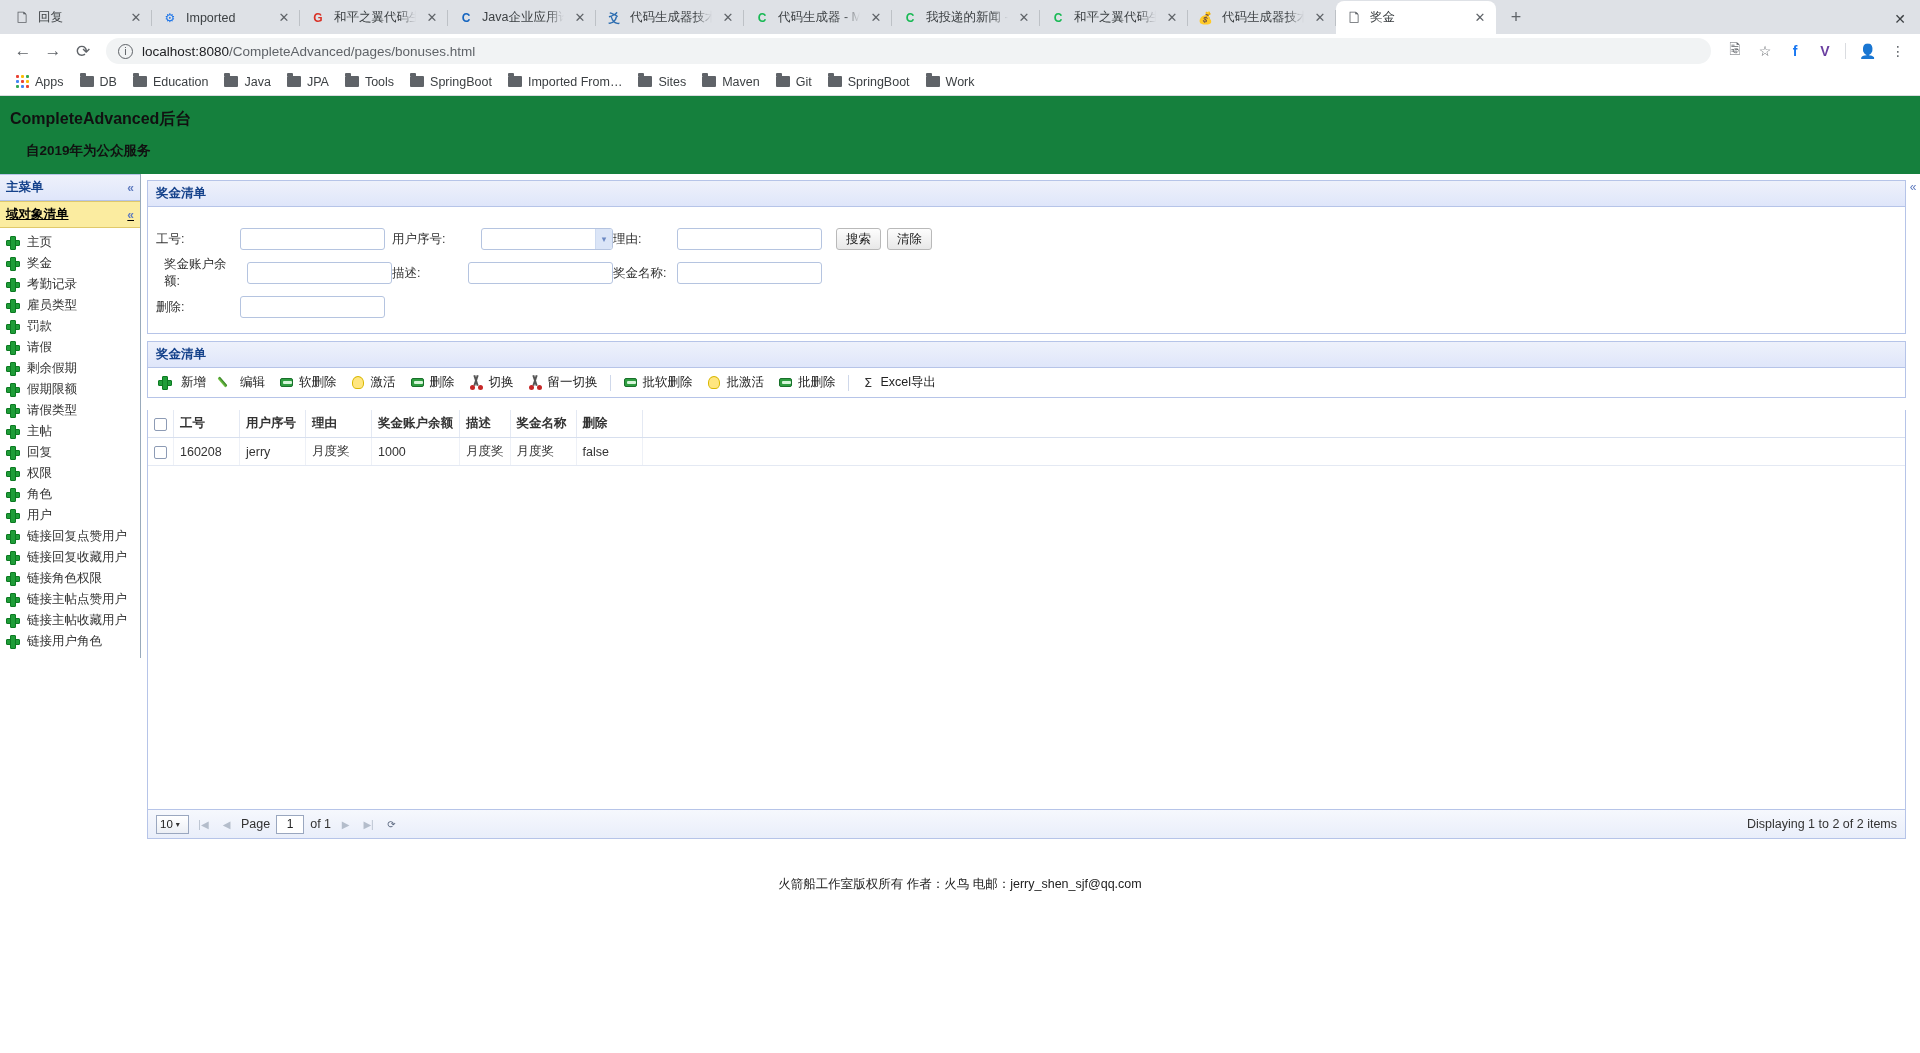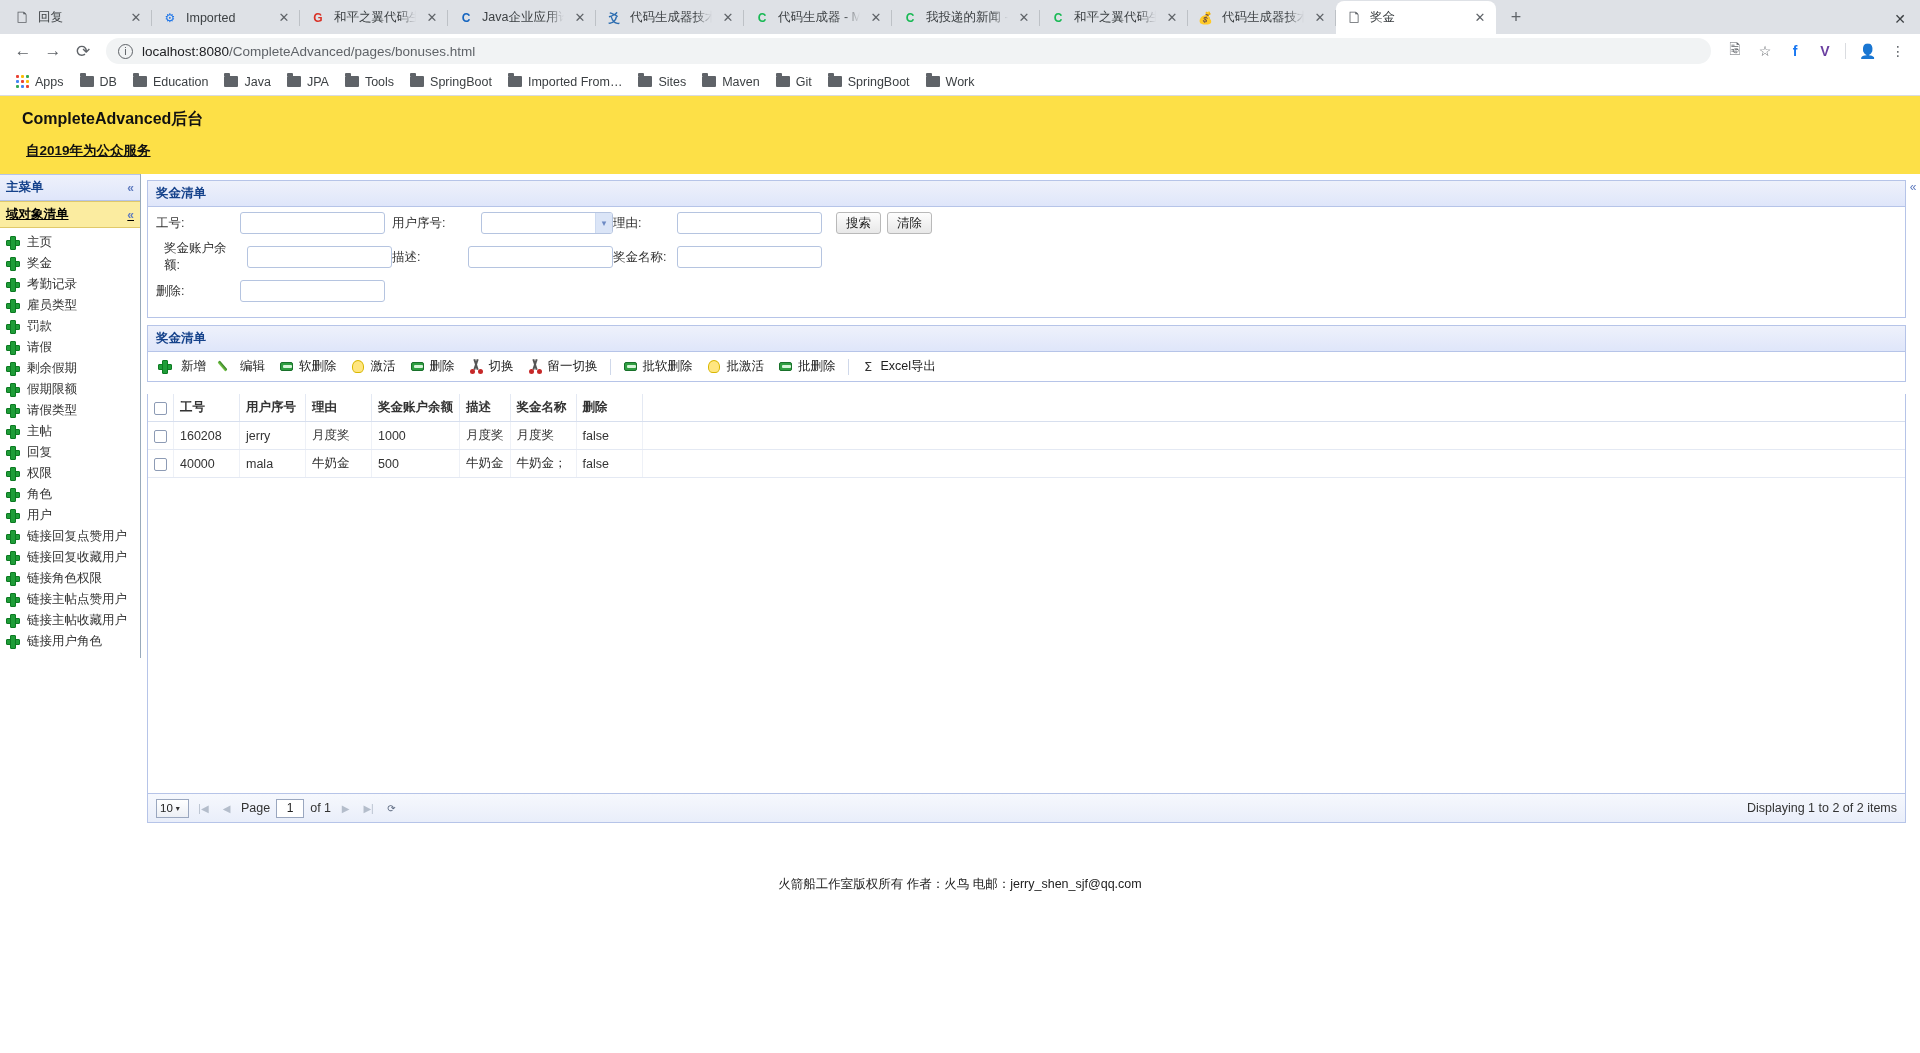--- a/index.html
+++ b/index.html
@@ -58,23 +58,23 @@
   .bm-ico { margin-right:6px; display:inline-flex; }
   .folder {
     width:14px; height:11px; background:#5f6368; border-radius:1px; position:relative;
   }
   .folder:before { content:""; position:absolute; left:0; top:-3px; width:6px; height:3px;
     background:#5f6368; border-radius:1px 1px 0 0; }
   .apps-grid { display:grid; grid-template-columns:repeat(3,3px); grid-template-rows:repeat(3,3px); gap:2px; }
   .apps-grid i { display:block; width:3px; height:3px; border-radius:1px; }
 
   
-  .app-header { background:#fde047; padding:10px 8px 12px 20px; }
+  .app-header { background:#15803d; padding:10px 8px 12px 8px; }
   .app-title { font-size:16px; font-weight:bold; color:#111; margin:3px 0 12px 2px; }
-  .app-sub { font-size:13.5px; font-weight:bold; color:#111; margin:0 0 2px 6px;text-decoration:underline; }
+  .app-sub { font-size:13.5px; font-weight:bold; color:#111; margin:0 0 2px 18px; }
 
   
   .page { display:flex; align-items:flex-start; background:#fff; height:690px; }
 
   
   .sidebar { width:141px; flex:0 0 141px; border-right:1px solid #9ab; background:#fff; }
   .panel-head {
     display:flex; align-items:center; justify-content:space-between;
     background:linear-gradient(#eef1fb,#dfe6fa);
     border-top:1px solid #b6c4e8; border-bottom:1px solid #b6c4e8;
@@ -99,21 +99,21 @@
     background:linear-gradient(#eef1fb,#dfe6fa);
     border:1px solid #b6c4e8;
     padding:4px 8px; font-size:12.5px; font-weight:bold; color:#15428b;
     margin-top:6px;
   }
   .sec-head {
     background:linear-gradient(#eef1fb,#dfe6fa);
     border:1px solid #b6c4e8;
     padding:4px 8px; font-size:12.5px; font-weight:bold; color:#15428b;
   }
-  .search-body { border:1px solid #b6c4e8; border-top:0; padding:2px 0 12px 0; background:#fff; }
+  .search-body { border:1px solid #b6c4e8; border-top:0; padding:18px 0 12px 0; background:#fff; }
   .form-row { display:flex; align-items:center; padding:3px 0 3px 8px; }
   .fld { display:flex; align-items:center; }
   .fld label { font-size:12.5px; color:#333; }
   .txt {
     height:22px; border:1px solid #b5c4e0; border-radius:3px; background:#fff;
     outline:none; font-family:inherit; font-size:12.5px; padding:0 4px; color:#333;
   }
   .sel {
     height:22px; border:1px solid #b5c4e0; border-radius:3px; background:#fff;
     display:flex; align-items:center; justify-content:flex-end; position:relative;
@@ -622,31 +622,20 @@
               <td class="col-cb"><span class="cb"></span></td>
               <td style="width: 66px;">160208</td>
               <td style="width: 66px;">jerry</td>
               <td style="width: 66px;">月度奖</td>
               <td style="width: 66px;">1000</td>
               <td style="width: 50px;">月度奖</td>
               <td style="width: 66px;">月度奖</td>
               <td style="width: 66px;">false</td>
               <td style="border-right: 0px;"></td>
             </tr>
-            <tr>
-              <td class="col-cb"><span class="cb"></span></td>
-              <td style="width: 66px;">40000</td>
-              <td style="width: 66px;">mala</td>
-              <td style="width: 66px;">牛奶金</td>
-              <td style="width: 66px;">500</td>
-              <td style="width: 50px;">牛奶金</td>
-              <td style="width: 66px;">牛奶金；</td>
-              <td style="width: 66px;">false</td>
-              <td style="border-right: 0px;"></td>
-            </tr>
           </tbody>
       </table>
     </div>
 
     <div class="pager">
       <div class="pager-left">
         <div class="combo-small">
           <span>10</span>
           <span class="car">▾</span>
         </div>

